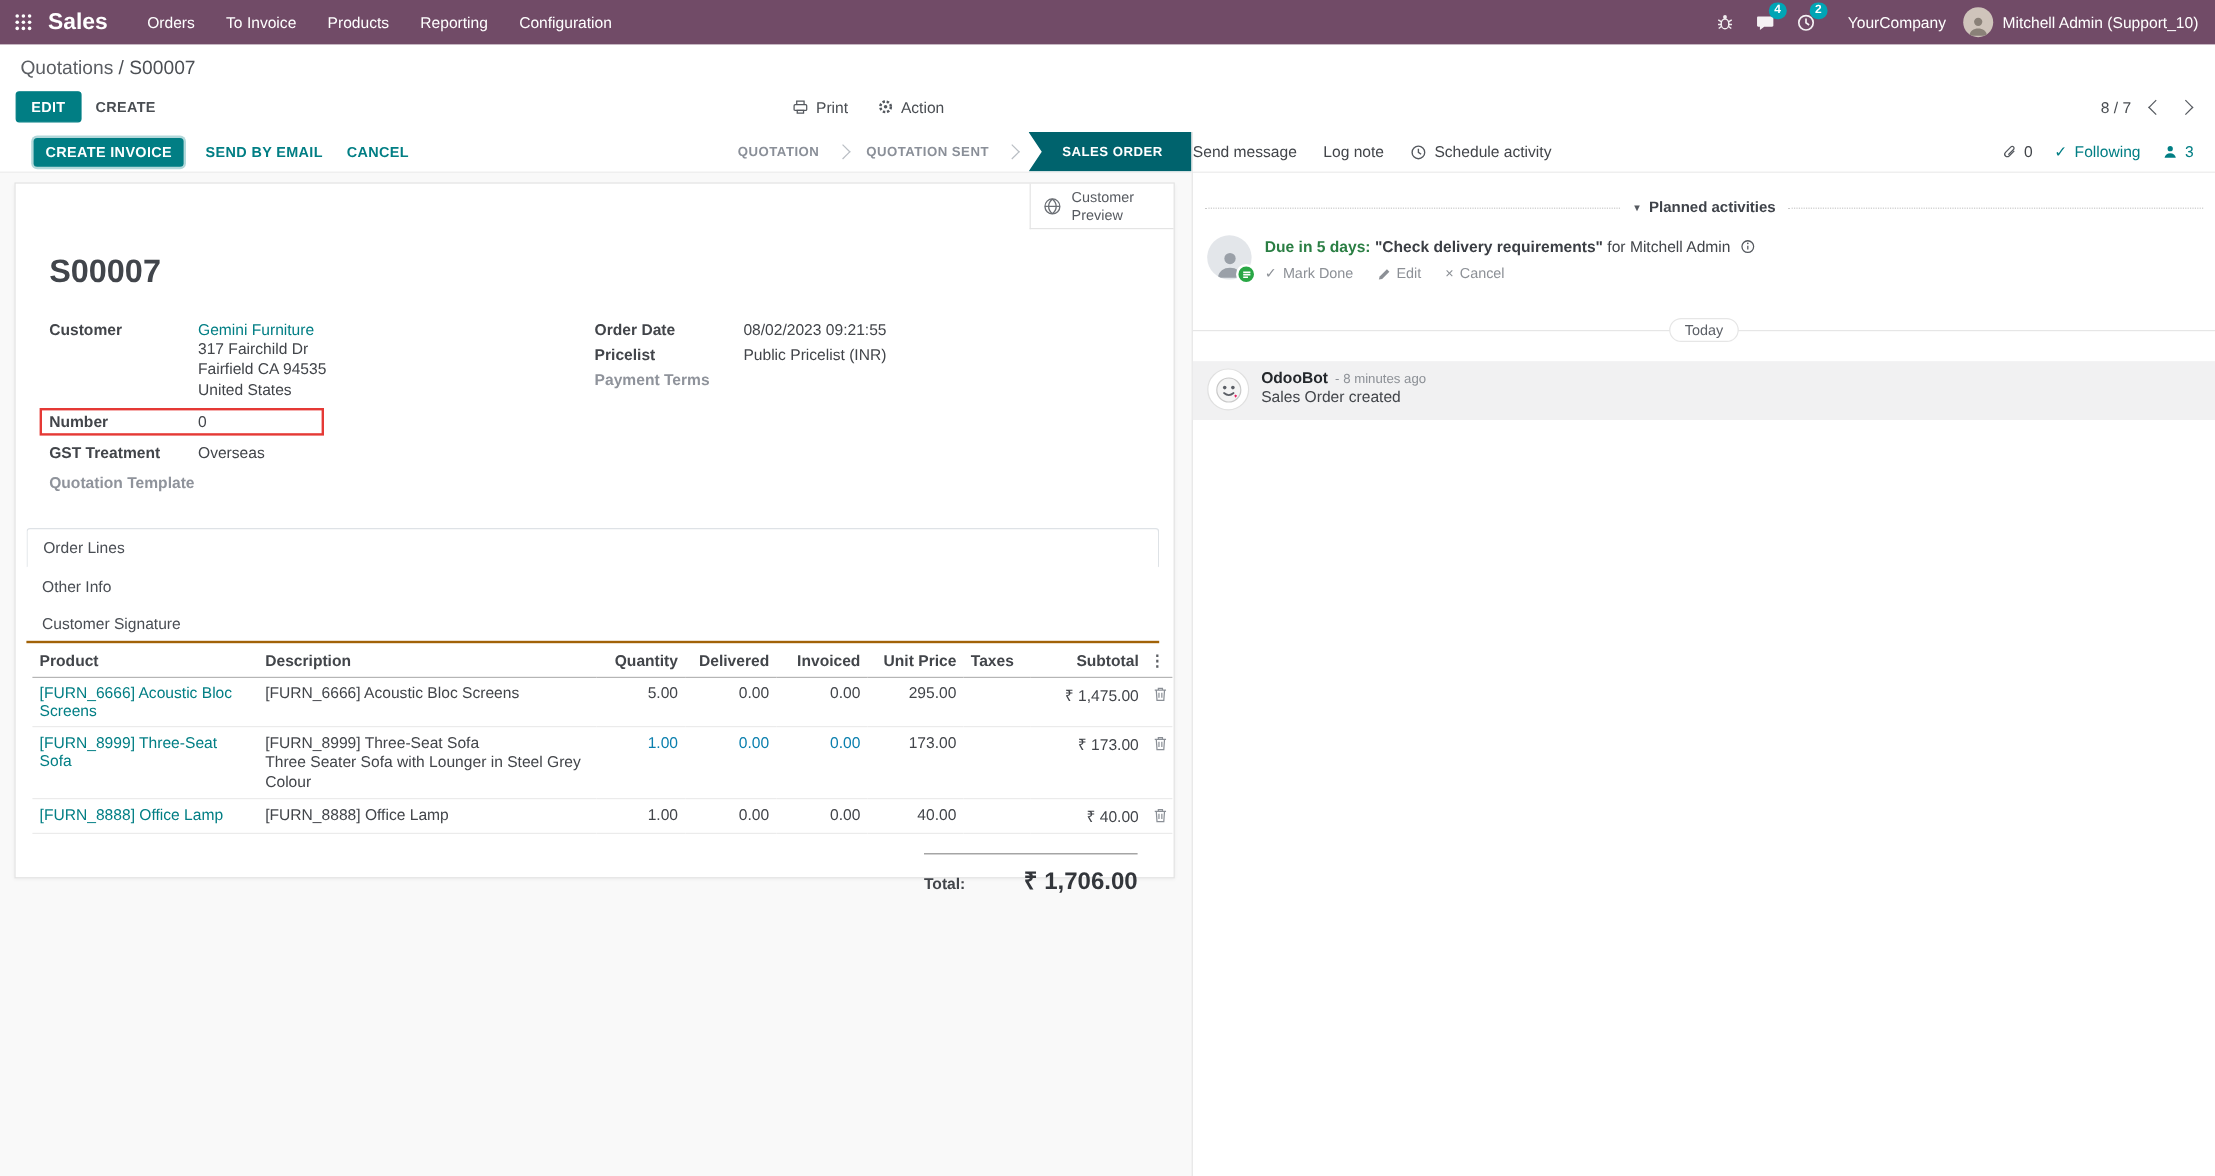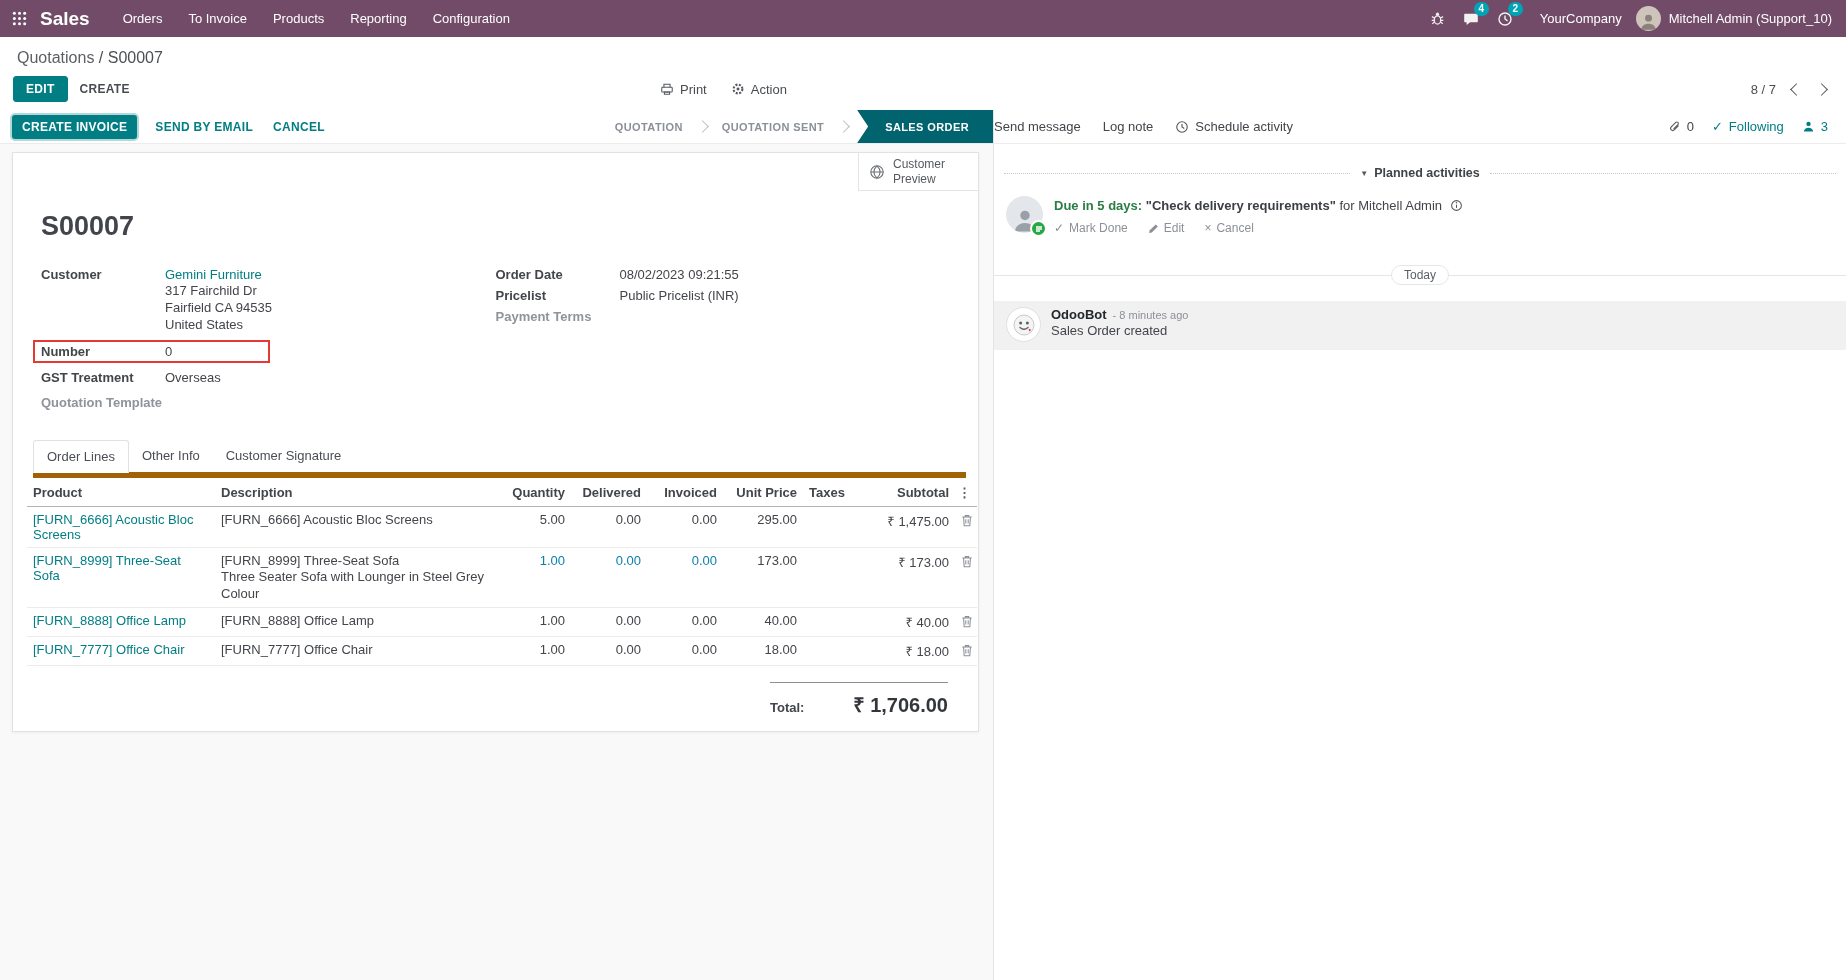--- a/index.html
+++ b/index.html
@@ -39,21 +39,21 @@
   .pager-count { margin-right:16px; }
   .chev { display:inline-block; width:9px; height:9px; border-top:1.5px solid #54585e; border-right:1.5px solid #54585e; cursor:pointer; }
   .chev.left { transform:rotate(225deg); margin-right:16px; }
   .chev.right { transform:rotate(45deg); }
 
   
   .content { flex:1; display:flex; min-height:0; }
   .form-col { width:993px; display:flex; flex-direction:column; background:#f9f9f9; flex-shrink:0; }
 
   
-  .statusbar { height:34px; background:#fff; border-bottom:1px solid #ececec; display:flex; align-items:center; padding-left:12px; flex-shrink:0; }
+  .statusbar { height:34px; background:#fff; border-bottom:1px solid #ececec; display:flex; align-items:center; padding-left:28px; flex-shrink:0; }
   .btn-invoice { background:#017E84; color:#fff; font-size:12px; font-weight:700; padding:5px 10px; border:none;
                  border-radius:3px; letter-spacing:.3px; box-shadow:0 0 0 2px rgba(1,126,132,.3); margin-right:8px; cursor:pointer; }
   .btn-teal-link { color:#017E84; font-size:12px; font-weight:700; padding:5px 10px; background:none; border:none; letter-spacing:.3px; cursor:pointer; }
   .sb-stages { margin-left:auto; display:flex; align-items:center; height:100%; }
   .stage { font-size:11px; font-weight:700; color:#8a8f98; padding:0 14px; letter-spacing:.4px; height:100%; display:flex; align-items:center; cursor:pointer; }
   .stage-sep { width:9px; height:9px; border-top:1px solid #b9bec4; border-right:1px solid #b9bec4; transform:rotate(45deg); margin:0 1px; }
   .stage.active { background:#00636d; color:#fff; padding:0 24px 0 28px;
                   clip-path:polygon(0 0,100% 0,100% 100%,0 100%,11px 50%); margin-left:8px; }
 
   
@@ -65,21 +65,21 @@
   .sheet-title { padding:58px 0 0 28px; font-size:27px; font-weight:600; color:#41454b; }
   .fields { display:flex; padding:22px 28px 0 28px; }
   .fcol { width:468px; }
   .frow { display:flex; padding:3px 0; align-items:flex-start; }
   .flabel { width:124px; font-weight:700; color:#42454a; flex-shrink:0; }
   .flabel.muted { color:#8f939b; }
   .fval { color:#42454a; }
   .link { color:#017E84; cursor:pointer; }
   .addr div { line-height:17px; }
   .number-row { border:2px solid #e53935; width:237px; padding:2px 6px; margin:4px 0 4px -8px; display:flex; }
-  .tabs { display:flex; margin:26px 12px 0 20px; border-bottom:6px solid #a16207; }
+  .tabs { display:flex; margin:26px 12px 0 9px; border-bottom:2px solid #a16207;flex-direction:column; }
   .tab { padding:8px 13px; color:#4a4e54; position:relative; top:1px; cursor:pointer; }
   .tab.active { background:#fff; border:1px solid #dee2e6; border-bottom-color:#fff; border-radius:3px 3px 0 0; }
   .table-wrap { padding:0 14px; }
   table { border-collapse:collapse; width:100%; table-layout:fixed; }
   th { text-align:left; font-weight:700; color:#42454a; padding:7px 6px 6px 6px; border-bottom:1px solid #b5b5b5; }
   td { padding:5px 6px; border-bottom:1px solid #ebebeb; color:#42454a; vertical-align:top; }
   .r { text-align:right; }
   .hl { color:#0a7fae; }
   .desc2 { line-height:17px; }
   .trash-cell { padding-top:7px; }
@@ -368,34 +368,20 @@
                 <td class="r">0.00</td>
                 <td class="r">0.00</td>
                 <td class="r">40.00</td>
                 <td></td>
                 <td class="r">₹ 40.00</td>
                 <td class="trash-cell"><span>
                   <svg width="12" height="13" viewBox="0 0 14 15" fill="none" stroke="#8a8f96" stroke-width="1.2">
                     <path d="M1.5 3.5h11M5 3.5V1.8h4v1.7M3 3.5l.7 10h6.6l.7-10M5.6 6v5M8.4 6v5"></path>
                       </svg></span></td>
               </tr>
-              <tr>
-                <td><a class="link">[FURN_7777] Office Chair</a></td>
-                <td>[FURN_7777] Office Chair</td>
-                <td class="r">1.00</td>
-                <td class="r">0.00</td>
-                <td class="r">0.00</td>
-                <td class="r">18.00</td>
-                <td></td>
-                <td class="r">₹ 18.00</td>
-                <td class="trash-cell"><span>
-                  <svg width="12" height="13" viewBox="0 0 14 15" fill="none" stroke="#8a8f96" stroke-width="1.2">
-                    <path d="M1.5 3.5h11M5 3.5V1.8h4v1.7M3 3.5l.7 10h6.6l.7-10M5.6 6v5M8.4 6v5"></path>
-                      </svg></span></td>
-              </tr>
             </tbody>
           </table>
 
 
           <div class="totals">
             <div class="totals-box">
               <span class="total-label">Total:</span>
               <span class="total-value">₹ 1,706.00</span>
             </div>
           </div>

